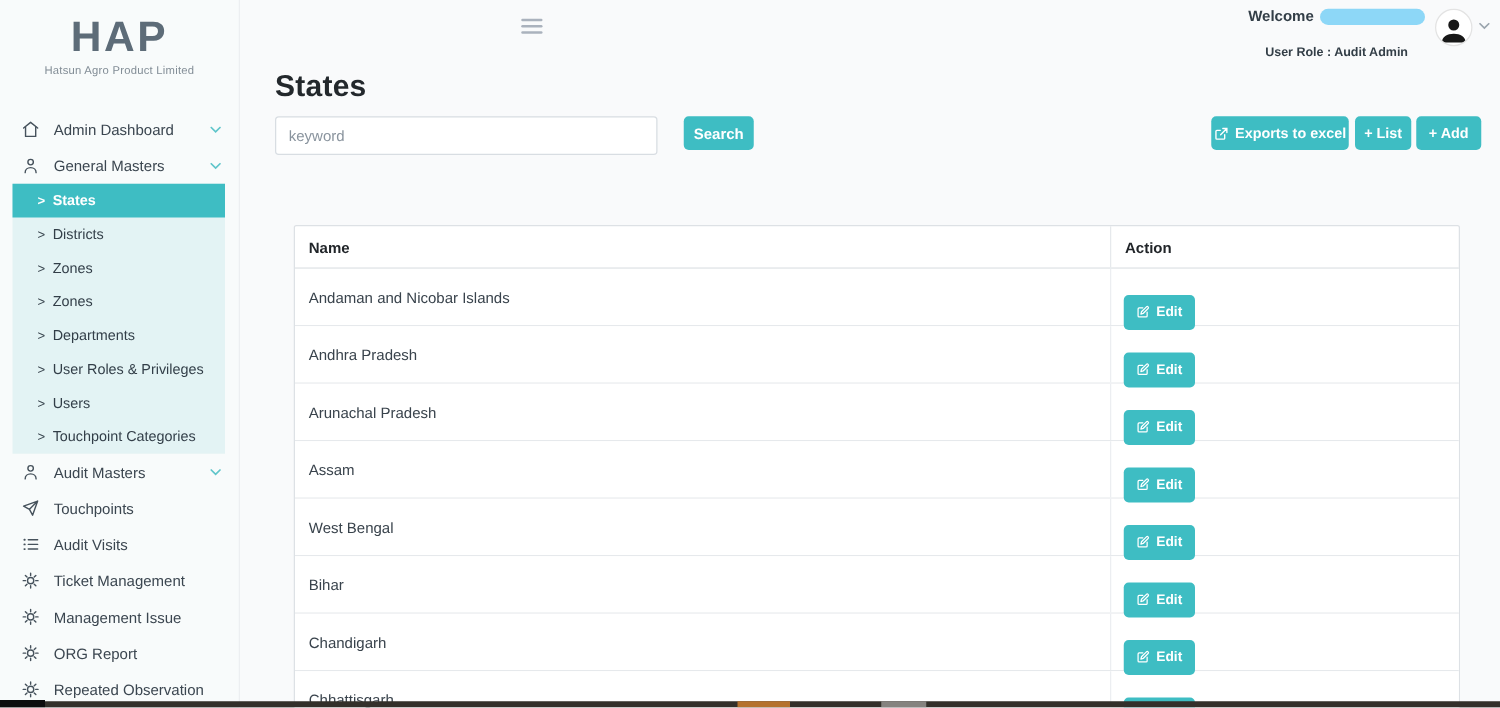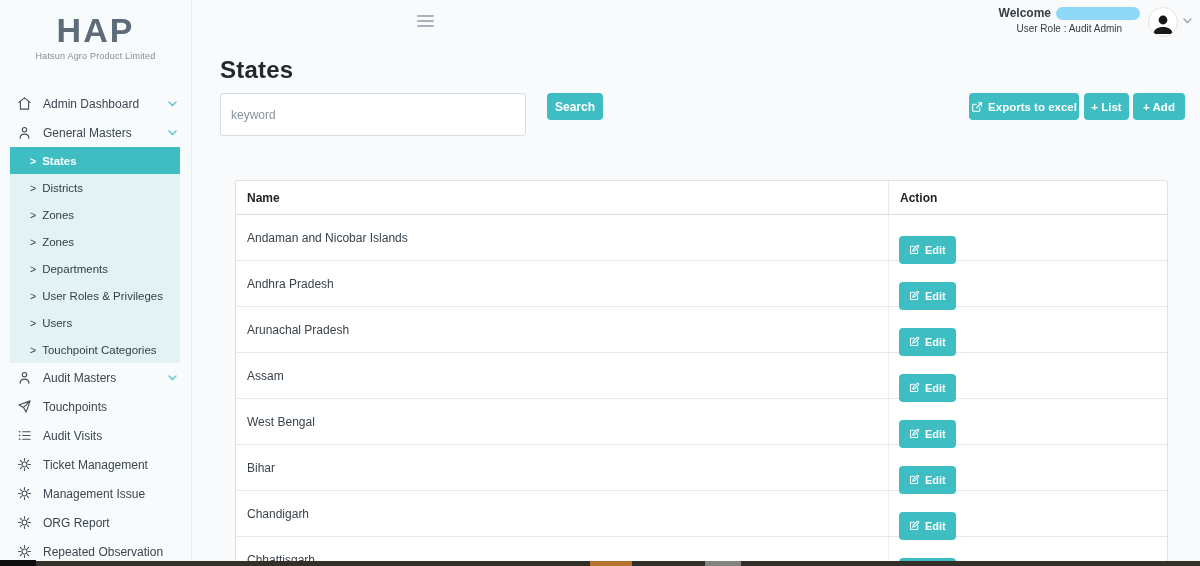--- a/index.html
+++ b/index.html
@@ -23,29 +23,29 @@
   .submenu-item.active { background:var(--accent,#3ebdc3); color:#ffffff; font-weight:bold; }
 
   
   .topbar { position:absolute; left:192px; top:0; right:0; height:46px; }
   .hamburger { position:absolute; left:33px; top:15px; width:17px; cursor:pointer; }
   .hamburger span { display:block; height:2px; background:#aab2bd; border-radius:1px; margin-bottom:3px; }
   .user-block { position:absolute; right:60px; top:6px; text-align:center; }
   .welcome-line { display:flex; align-items:center; gap:5px; }
   .welcome-label { font-size:12px; font-weight:bold; color:#333e47; }
   .redaction { width:84px; height:13px; border-radius:7px; background:var(--redaction,#8dd7f7); }
-  .role-line { font-size:10px; font-weight:normal; color:#333e47; margin-top:3px; }
+  .role-line { font-size:10px; font-weight:bold; color:#333e47; margin-top:17px; }
   .avatar { position:absolute; right:22px; top:7px; width:30px; height:30px; border-radius:50%; background:#ffffff; border:1px solid #e3e3e3; display:flex; align-items:center; justify-content:center; overflow:hidden; cursor:pointer; }
   .avatar svg { width:24px; height:24px; margin-top:4px; }
   .avatar-chev { position:absolute; right:8px; top:18px; color:#9aa4ad; display:inline-flex; cursor:pointer; }
 
   
   .main { position:absolute; left:192px; top:0; right:0; bottom:0; background:#f9fafb; }
   .page-title { position:absolute; left:28px; top:56px; font-size:24px; font-weight:bold; color:#23282c; letter-spacing:0.2px; }
-  .search-input { position:absolute; left:28px; top:93px; width:306px; height:43px; border:1px solid #d8dde2; border-radius:3px; background:#ffffff; padding:0 10px; font-size:12px; color:#39434c; font-family:"Liberation Sans", sans-serif; }
+  .search-input { position:absolute; left:28px; top:93px; width:306px; height:31px; border:1px solid #d8dde2; border-radius:3px; background:#ffffff; padding:0 10px; font-size:12px; color:#39434c; font-family:"Liberation Sans", sans-serif; }
   .search-input::placeholder { color:#8a949e; }
   .btn { display:inline-flex; align-items:center; justify-content:center; gap:5px; background:var(--accent,#3ebdc3); color:#ffffff; border:none; border-radius:4px; font-family:"Liberation Sans", sans-serif; font-weight:bold; cursor:pointer; }
   .search-btn { position:absolute; left:355px; top:93px; width:56px; height:27px; font-size:12px; }
   .export-btn { position:absolute; left:777px; top:93px; width:110px; height:27px; font-size:11.5px; }
   .list-btn { position:absolute; left:892px; top:93px; width:45px; height:27px; font-size:11.5px; }
   .add-btn { position:absolute; left:941px; top:93px; width:52px; height:27px; font-size:11.5px;justify-content:center; }
   .btn svg { width:12px; height:12px; }
 
   
   .card { position:absolute; left:43px; top:180px; width:933px; height:402px; background:#ffffff; border:1px solid #dde1e5; border-radius:2px; }

